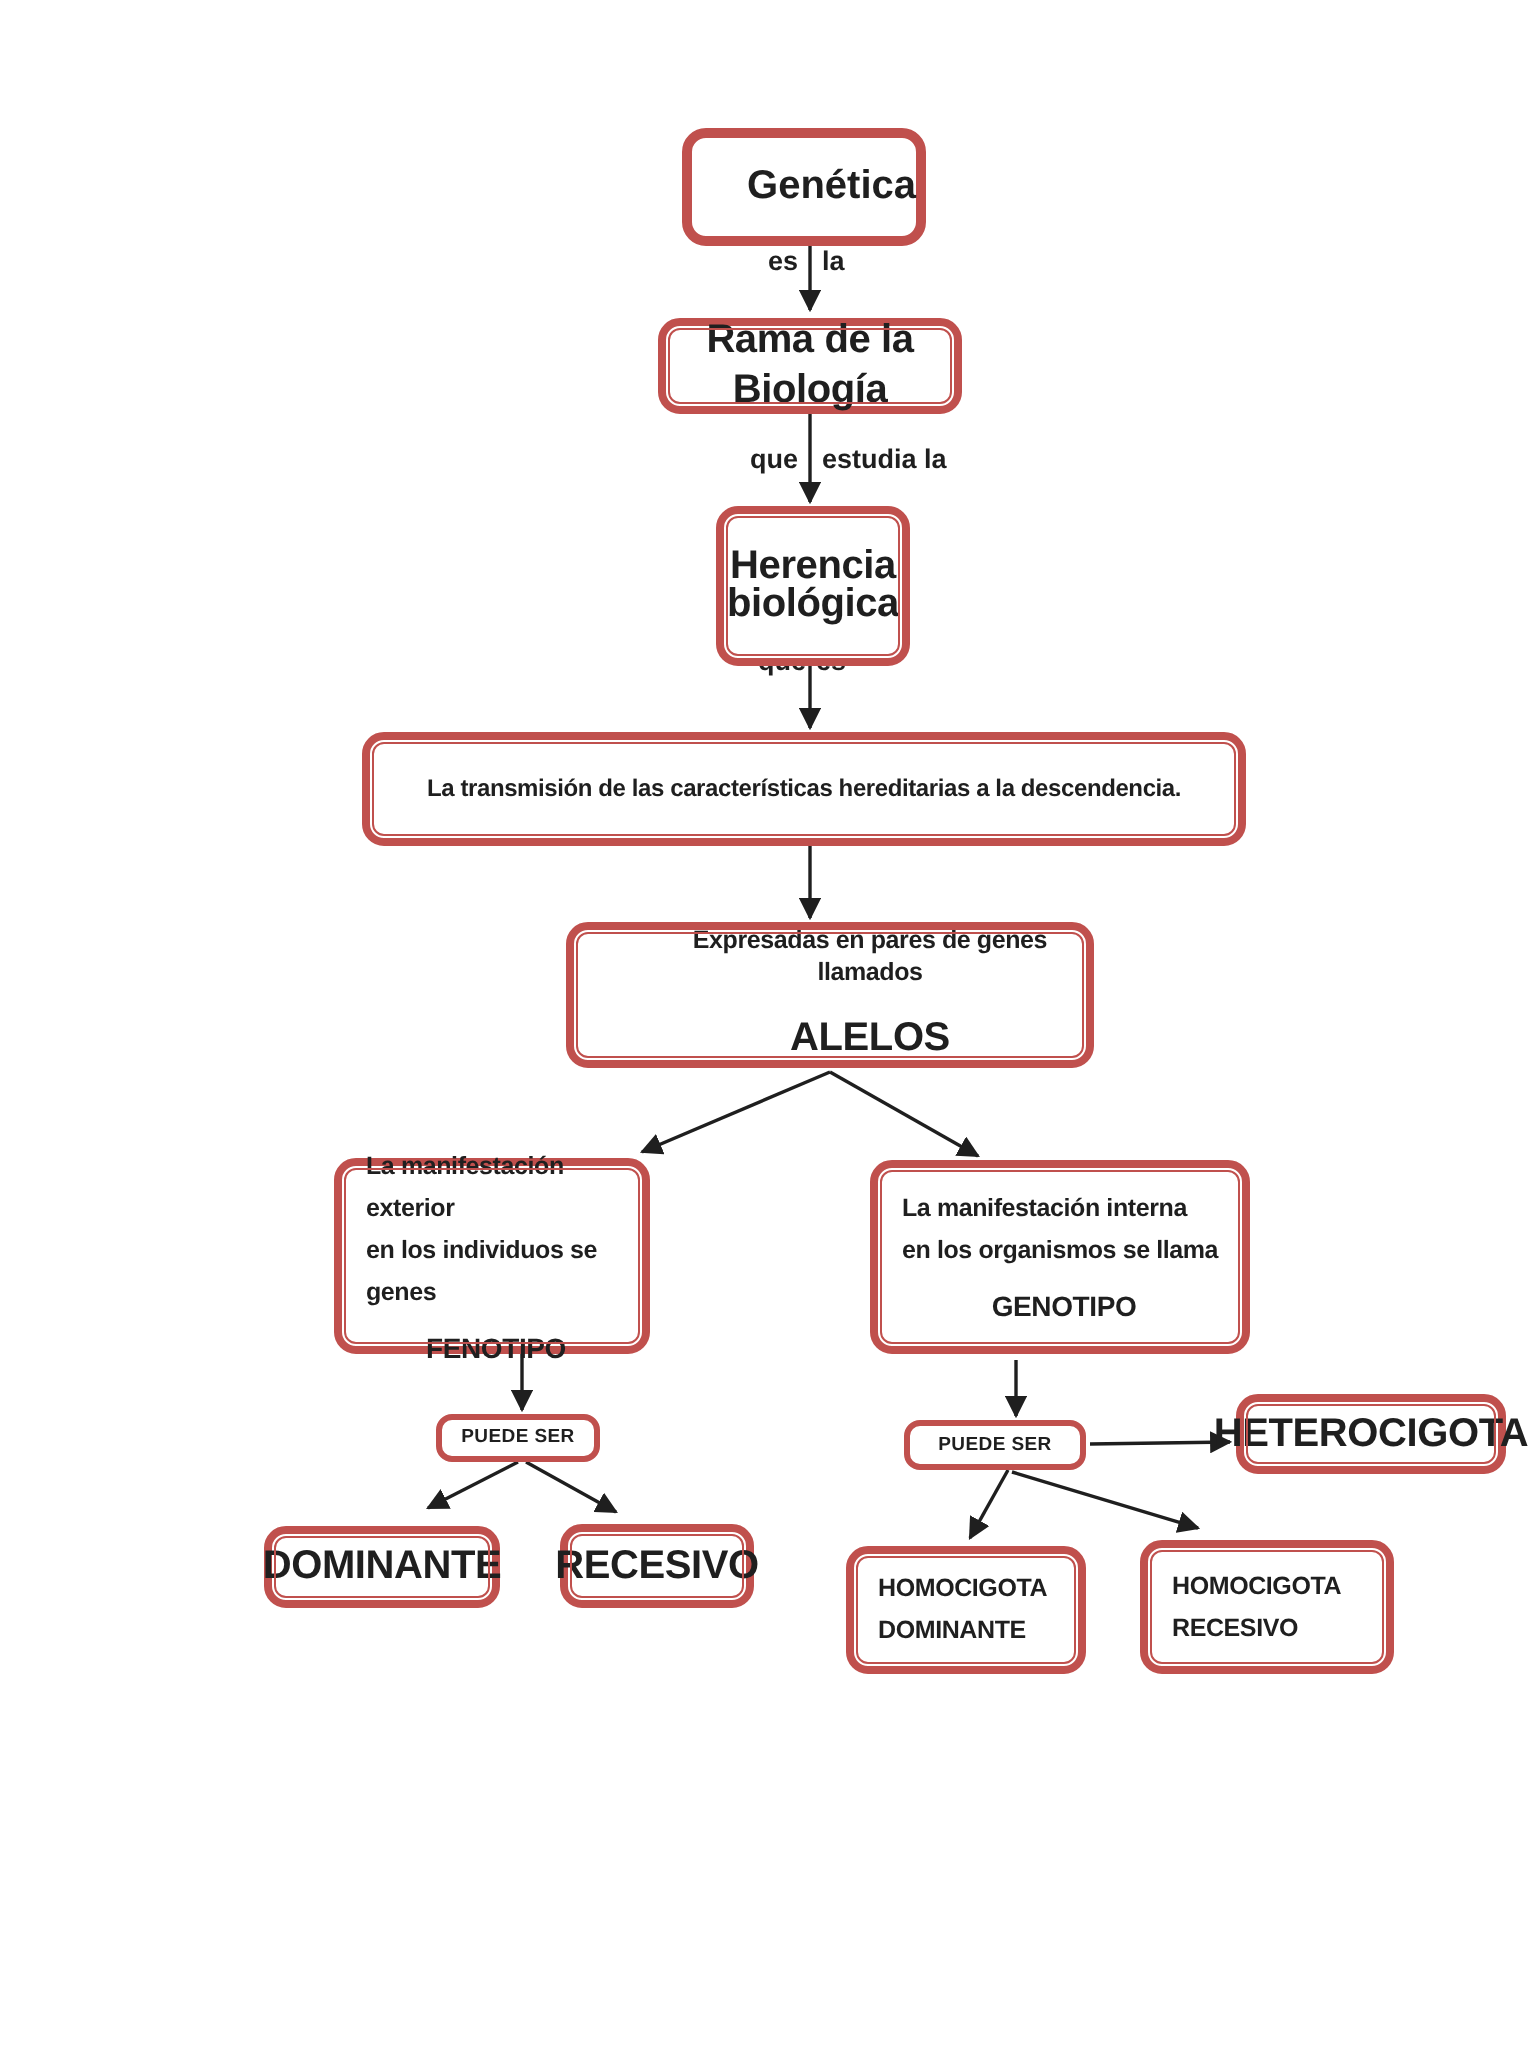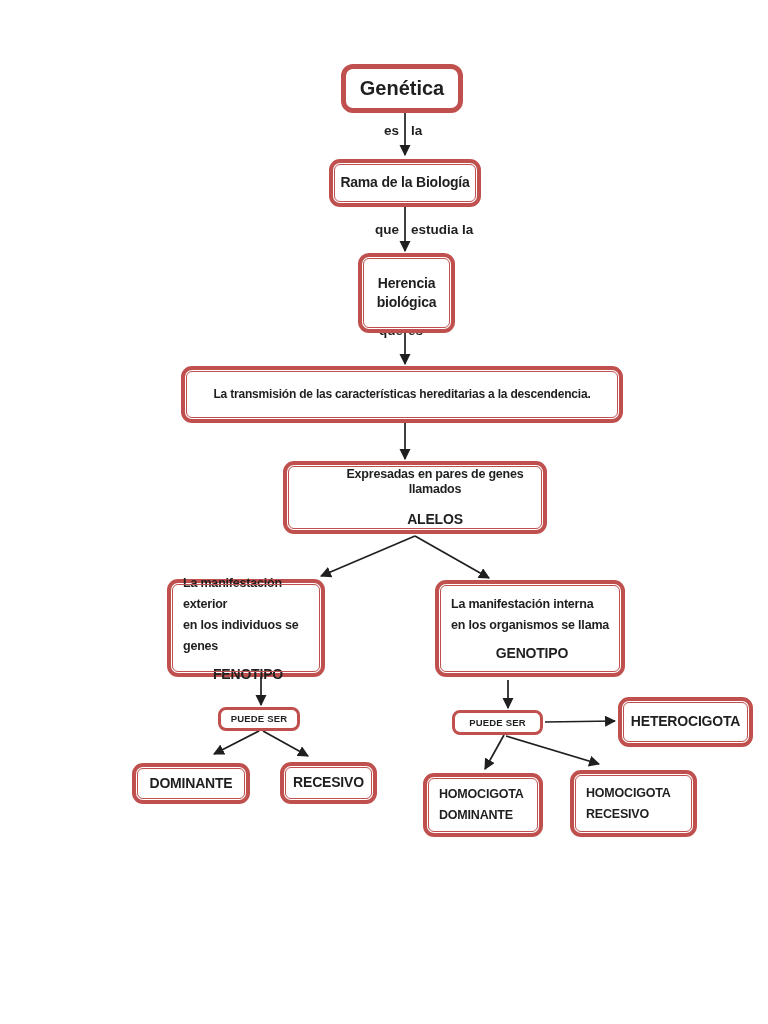--- a/index.html
+++ b/index.html
@@ -12,21 +12,21 @@
   .node { position:absolute; box-sizing:border-box; background:#fff;
           display:flex; align-items:center; justify-content:center;
           font-weight:700; text-align:center; line-height:1.25; }
   .single { border:5px solid var(--accent); border-radius:12px; }
   .single-sm { border:3px solid var(--accent); border-radius:8px; }
   .compound { border:4px solid var(--accent); border-radius:11px; }
   .compound::before { content:""; position:absolute; inset:1px;
           border:1.5px solid var(--accent); border-radius:6px; pointer-events:none; }
 
   .fz-title { font-size:20px; }
-  .fz-std   { font-size:14px; letter-spacing:-0.2px; }
+  .fz-std   { font-size:20px; letter-spacing:-0.2px; }
   .fz-body  { font-size:12.5px; letter-spacing:-0.2px; }
   .fz-wide  { font-size:12px; letter-spacing:-0.2px; white-space:nowrap; }
   .fz-tiny  { font-size:9.5px; letter-spacing:0.2px; }
 
   .col { flex-direction:column; justify-content:center; align-items:stretch; }
   .pad-left { padding:4px 8px 4px 12px; text-align:left; }
   .body-lines div { line-height:21px; }
   .node-title { text-align:center; margin-top:9px; font-size:14px; }
   .stack-gap { gap:13px; }
 
@@ -62,21 +62,21 @@
     </g>
   </svg>
 
   <span class="edge-label lbl-right" style="left:399px; top:123px;">es</span>
   <span class="edge-label" style="left:411px; top:123px;">la</span>
   <span class="edge-label lbl-right" style="left:399px; top:222px;">que</span>
   <span class="edge-label" style="left:411px; top:222px;">estudia la</span>
   <span class="edge-label lbl-right" style="left:403px; top:323px;">que</span>
   <span class="edge-label" style="left:408px; top:323px;">es</span>
 
-  <div class="node single fz-title" style="left:341px; top:64px; width:122px; height:49px;">
+  <div class="node single fz-title" style="left:341px; top:64px; width:122px; height:59px;justify-content:flex-end;">
     <span>Genética</span>
   </div>
 
   <div class="node compound fz-std" style="left:329px; top:159px; width:152px; height:48px;">
     <span>Rama de la Biología</span>
   </div>
 
   <div class="node compound col fz-std" style="left:358px; top:253px; width:97px; height:80px; line-height:19px; align-items:center;">
     <div>Herencia</div>
     <div>biológica</div>
@@ -116,21 +116,21 @@
   </div>
 
   <div class="node compound fz-std" style="left:132px; top:763px; width:118px; height:41px;">
     <span>DOMINANTE</span>
   </div>
 
   <div class="node compound fz-std" style="left:280px; top:762px; width:97px; height:42px;">
     <span>RECESIVO</span>
   </div>
 
-  <div class="node compound fz-std" style="left:618px; top:697px; width:135px; height:50px;">
+  <div class="node compound fz-std" style="left:618px; top:697px; width:135px; height:40px;">
     <span>HETEROCIGOTA</span>
   </div>
 
   <div class="node compound col pad-left fz-body" style="left:423px; top:773px; width:120px; height:64px;">
     <div class="body-lines">
       <div>HOMOCIGOTA</div>
       <div>DOMINANTE</div>
     </div>
   </div>
 

